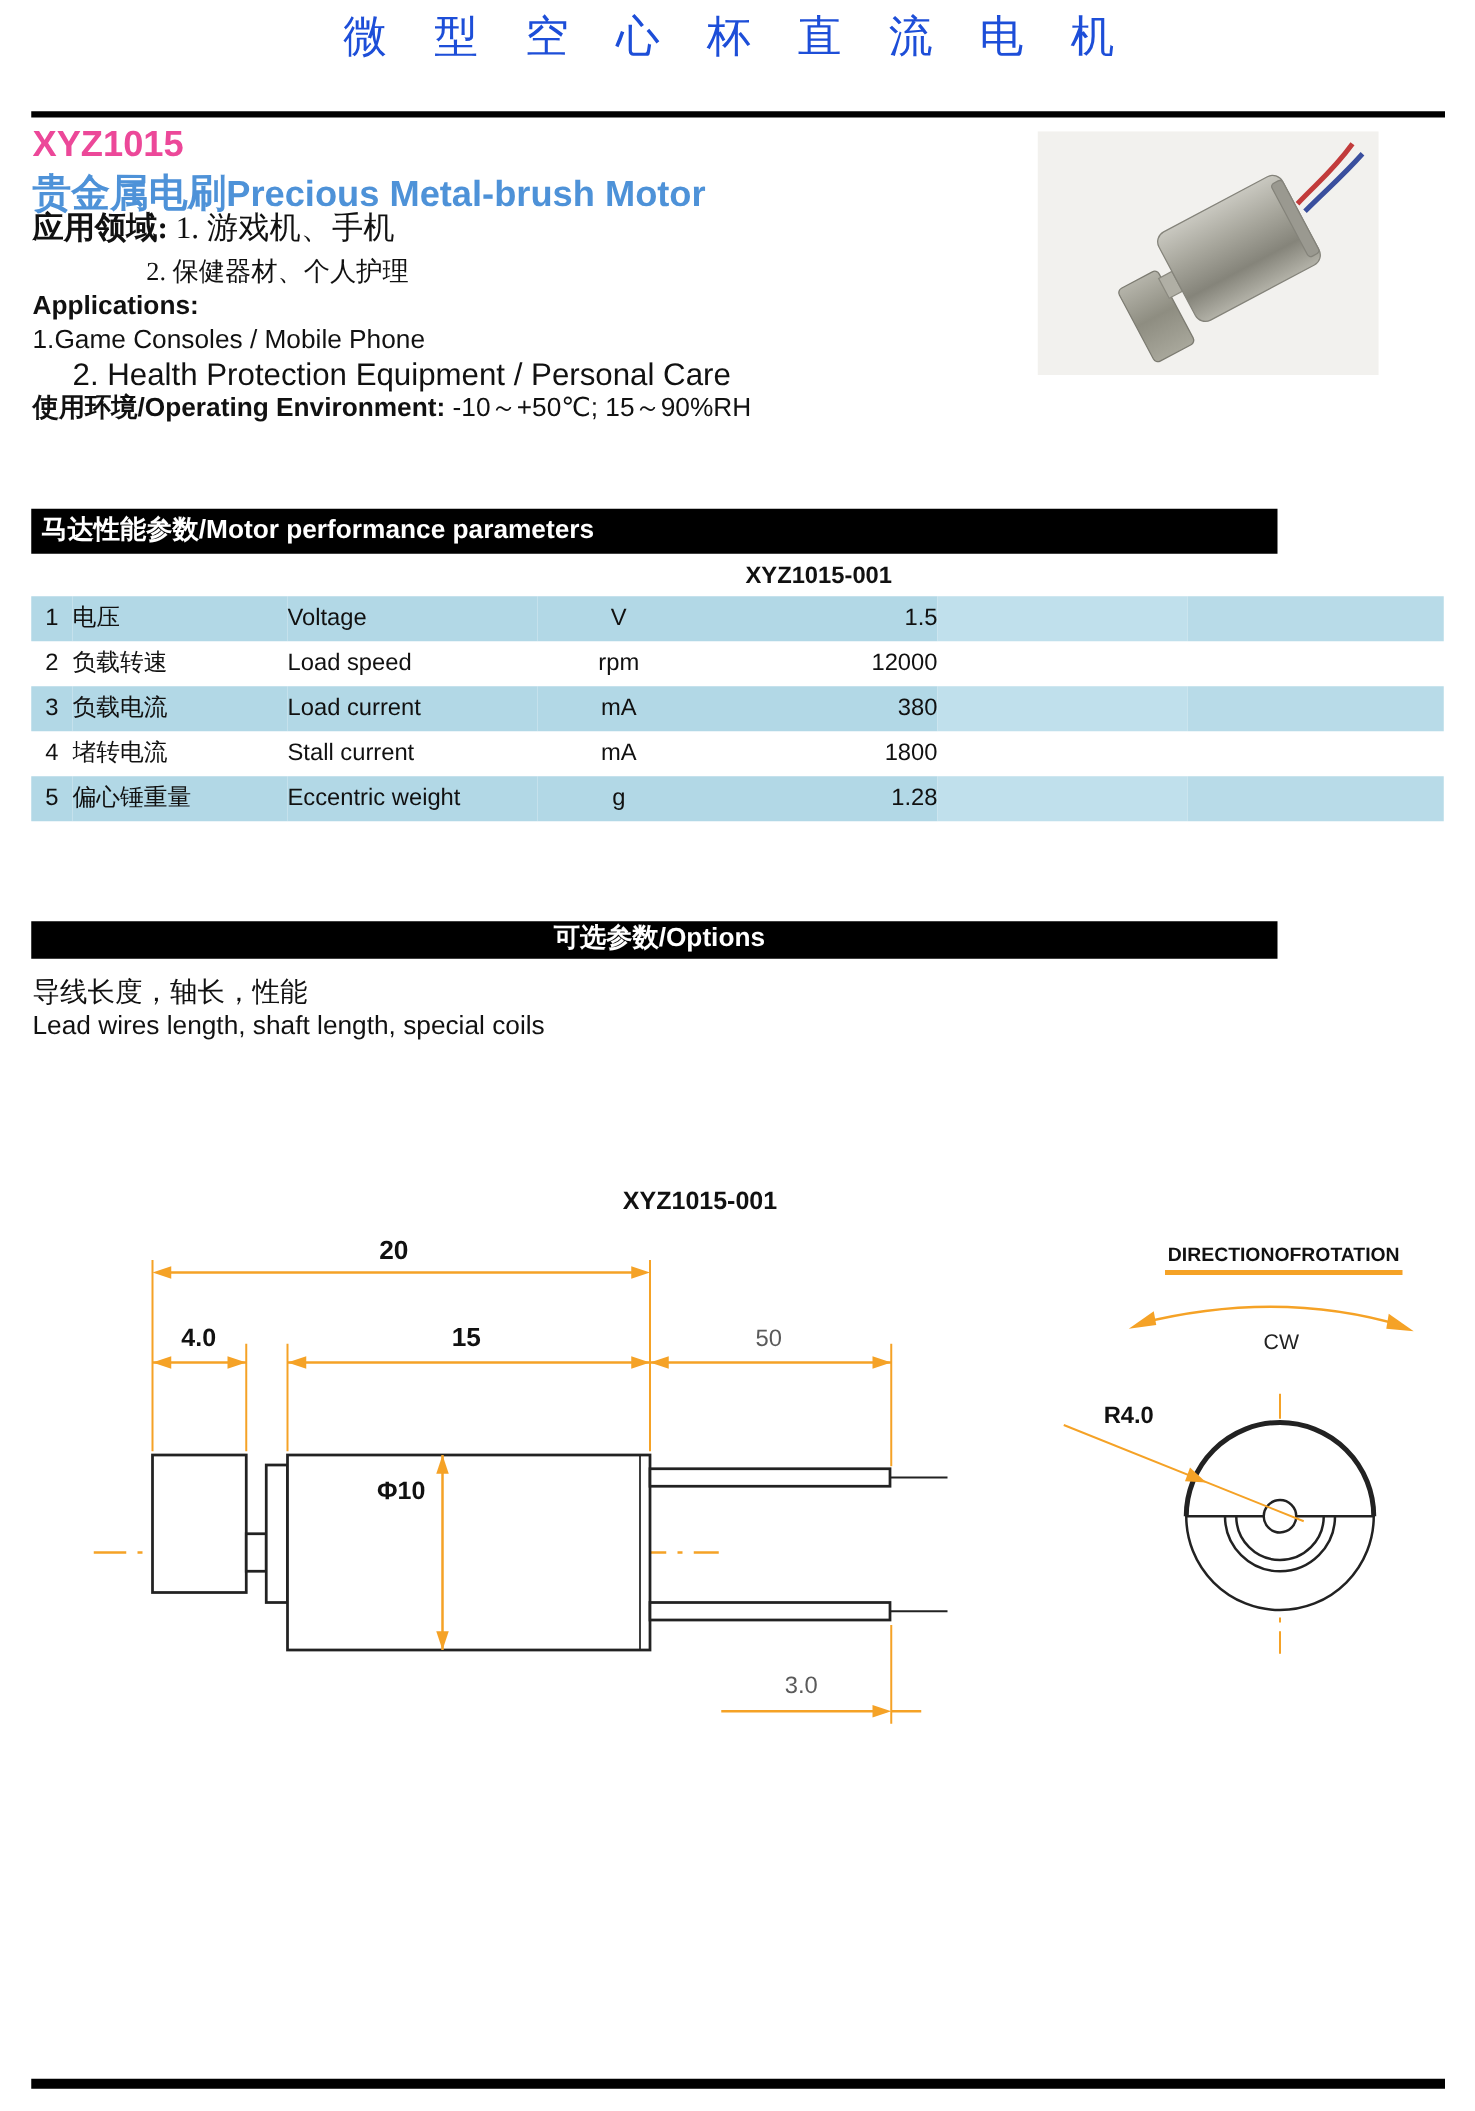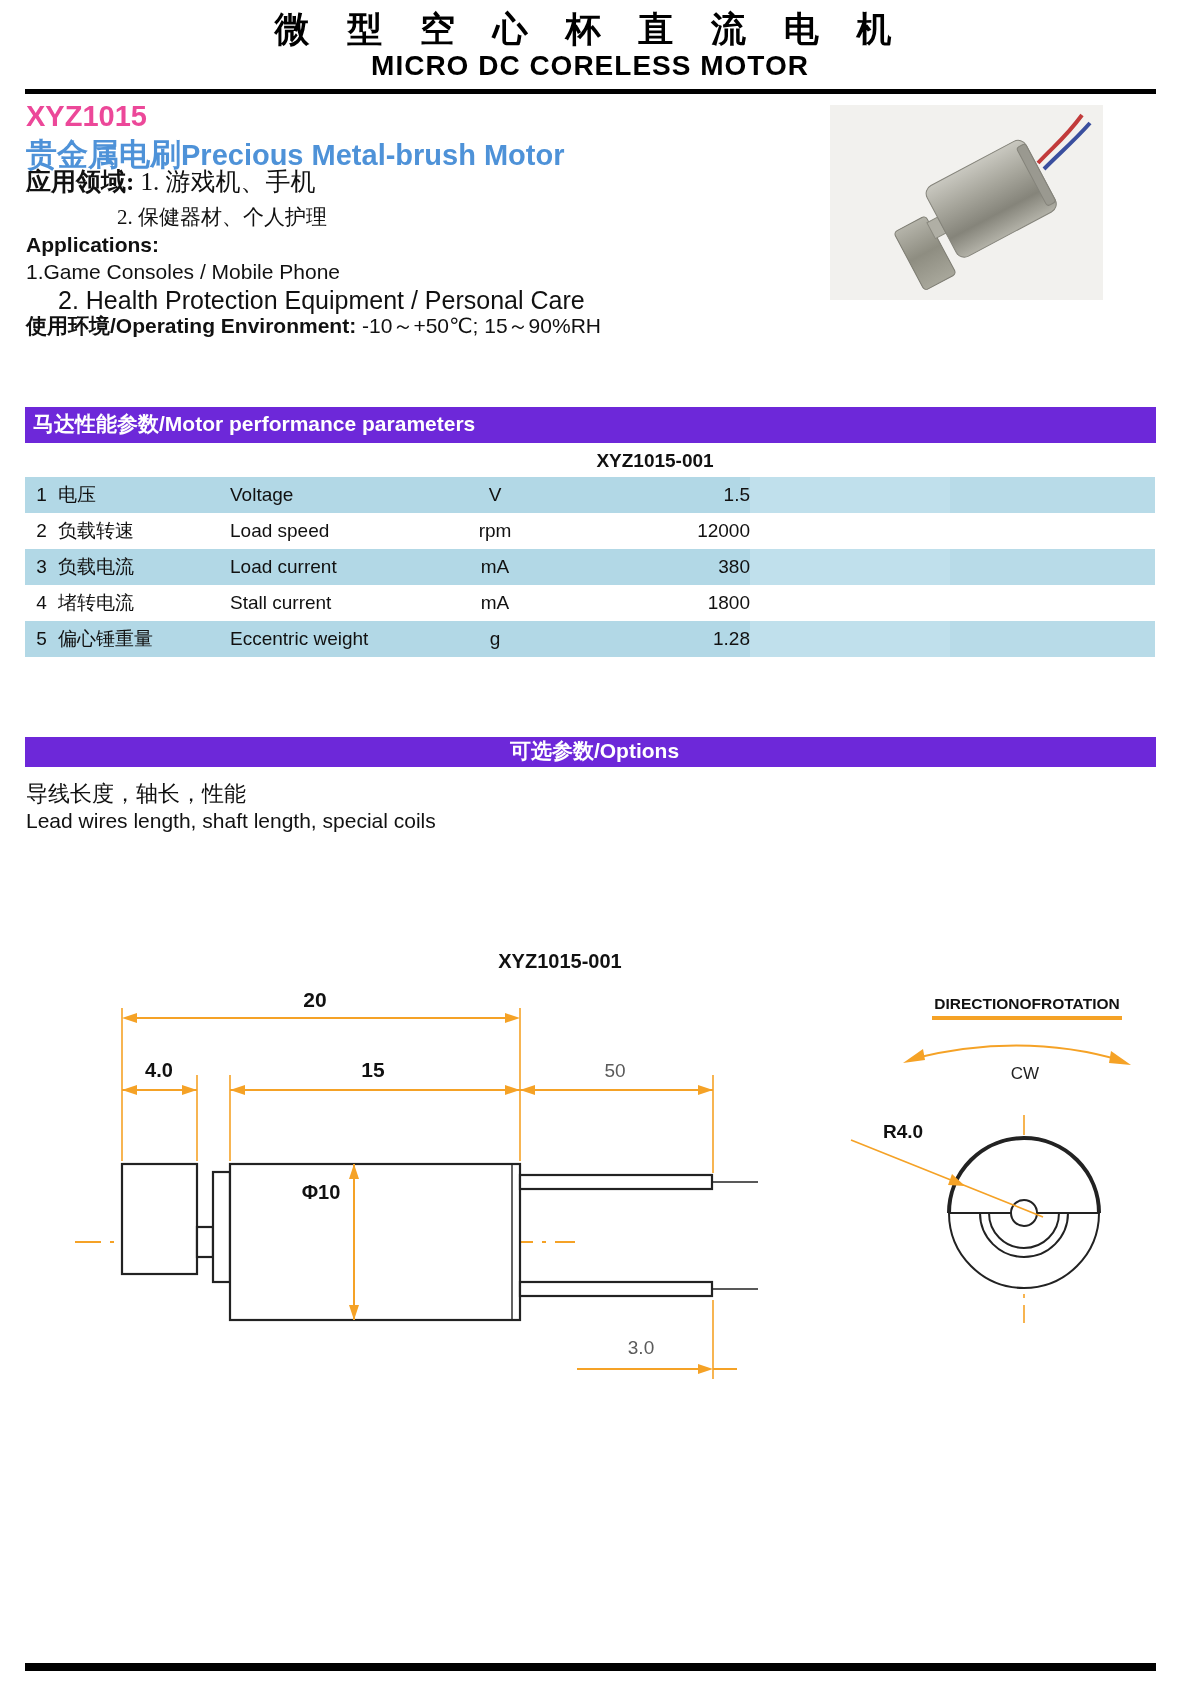--- a/index.html
+++ b/index.html
@@ -1,42 +1,42 @@
 <!DOCTYPE html>
 <html><head>
 <meta charset="utf-8">
 <style>
   html,body{margin:0;padding:0;background:#ffffff;}
   .page{position:relative;width:1180px;height:1689px;background:#fff;overflow:hidden;
         font-family:"Liberation Sans","DejaVu Sans",sans-serif;color:#111;}
   .abs{position:absolute;}
 
-  .title-cn{top:6px;left:0;width:1180px;text-align:center;font-size:35px;font-weight:bold;
-            letter-spacing:14px;color:#000000;}
+  .title-cn{top:6px;left:0;width:1180px;text-align:center;font-size:35px;font-weight:normal;
+            letter-spacing:14px;color:#1d4ed8;}
   .title-en{top:50px;left:0;width:1180px;text-align:center;font-size:28px;font-weight:bold;
             letter-spacing:1px;color:#000;}
   .top-rule{top:89px;left:25px;width:1131px;height:5px;background:#000;}
 
   .model-heading{top:100px;left:26px;font-size:29px;font-weight:bold;color:#ec4899;}
   .sub-heading{top:134px;left:26px;font-size:29px;font-weight:bold;color:#4e92d8;}
   .sub-heading .cn{font-size:31px;}
 
   .serif{font-family:"Liberation Serif","DejaVu Serif",serif;}
   .apps-cn-1{top:165px;left:26px;font-size:25px;}
   .apps-cn-1 b{font-weight:bold;}
   .apps-cn-2{top:203px;left:117px;font-size:21px;}
   .apps-en-h{top:233px;left:26px;font-size:21px;font-weight:bold;}
   .apps-en-1{top:260px;left:26px;font-size:21px;}
   .apps-en-2{top:286px;left:26px;font-size:25px;margin-left:32px;}
   .env-line{top:312px;left:26px;font-size:21px;}
   .env-line b{font-weight:bold;text-align:center;}
 
   .photo{top:105px;left:830px;width:273px;height:195px;}
 
-  .navy-bar{left:25px;width:1131px;background:#6d28d9;color:#fff;font-weight:bold;
+  .navy-bar{left:25px;width:997px;background:#000000;color:#fff;font-weight:bold;
             font-size:21px;padding-left:8px;box-sizing:border-box;}
   .bar-perf{top:407px;height:36px;line-height:34px;}
   .bar-opts{top:737px;height:30px;line-height:28px;text-align:center;}
   .bar-outline{top:907px;height:30px;line-height:28px;}
 
   .col-model{top:450px;left:560px;width:190px;text-align:center;font-weight:bold;font-size:19px;}
 
   .ptable{top:477px;left:25px;width:1130px;}
   .prow{display:flex;height:36px;line-height:36px;font-size:19px;}
   .prow .cell{box-sizing:border-box;height:36px;overflow:hidden;}
@@ -60,21 +60,20 @@
   .footer-rule{top:1663px;left:25px;width:1131px;height:8px;background:#000;}
 
   svg text{font-family:"Liberation Sans","DejaVu Sans",sans-serif;}
 </style>
 </head>
 <body>
 
 <div class="page">
 
   <div class="abs title-cn">微 型 空 心 杯 直 流 电 机</div>
-  <div class="abs title-en">MICRO DC CORELESS MOTOR</div>
   <div class="abs top-rule"></div>
 
   <div class="abs model-heading">XYZ1015</div>
   <div class="abs sub-heading">
     <span class="cn">贵金属电刷</span><span>Precious Metal-brush Motor</span>
   </div>
 
   <div class="abs apps-cn-1 serif">
     <b>应用领域:</b>
     <span>1. 游戏机、手机</span>

